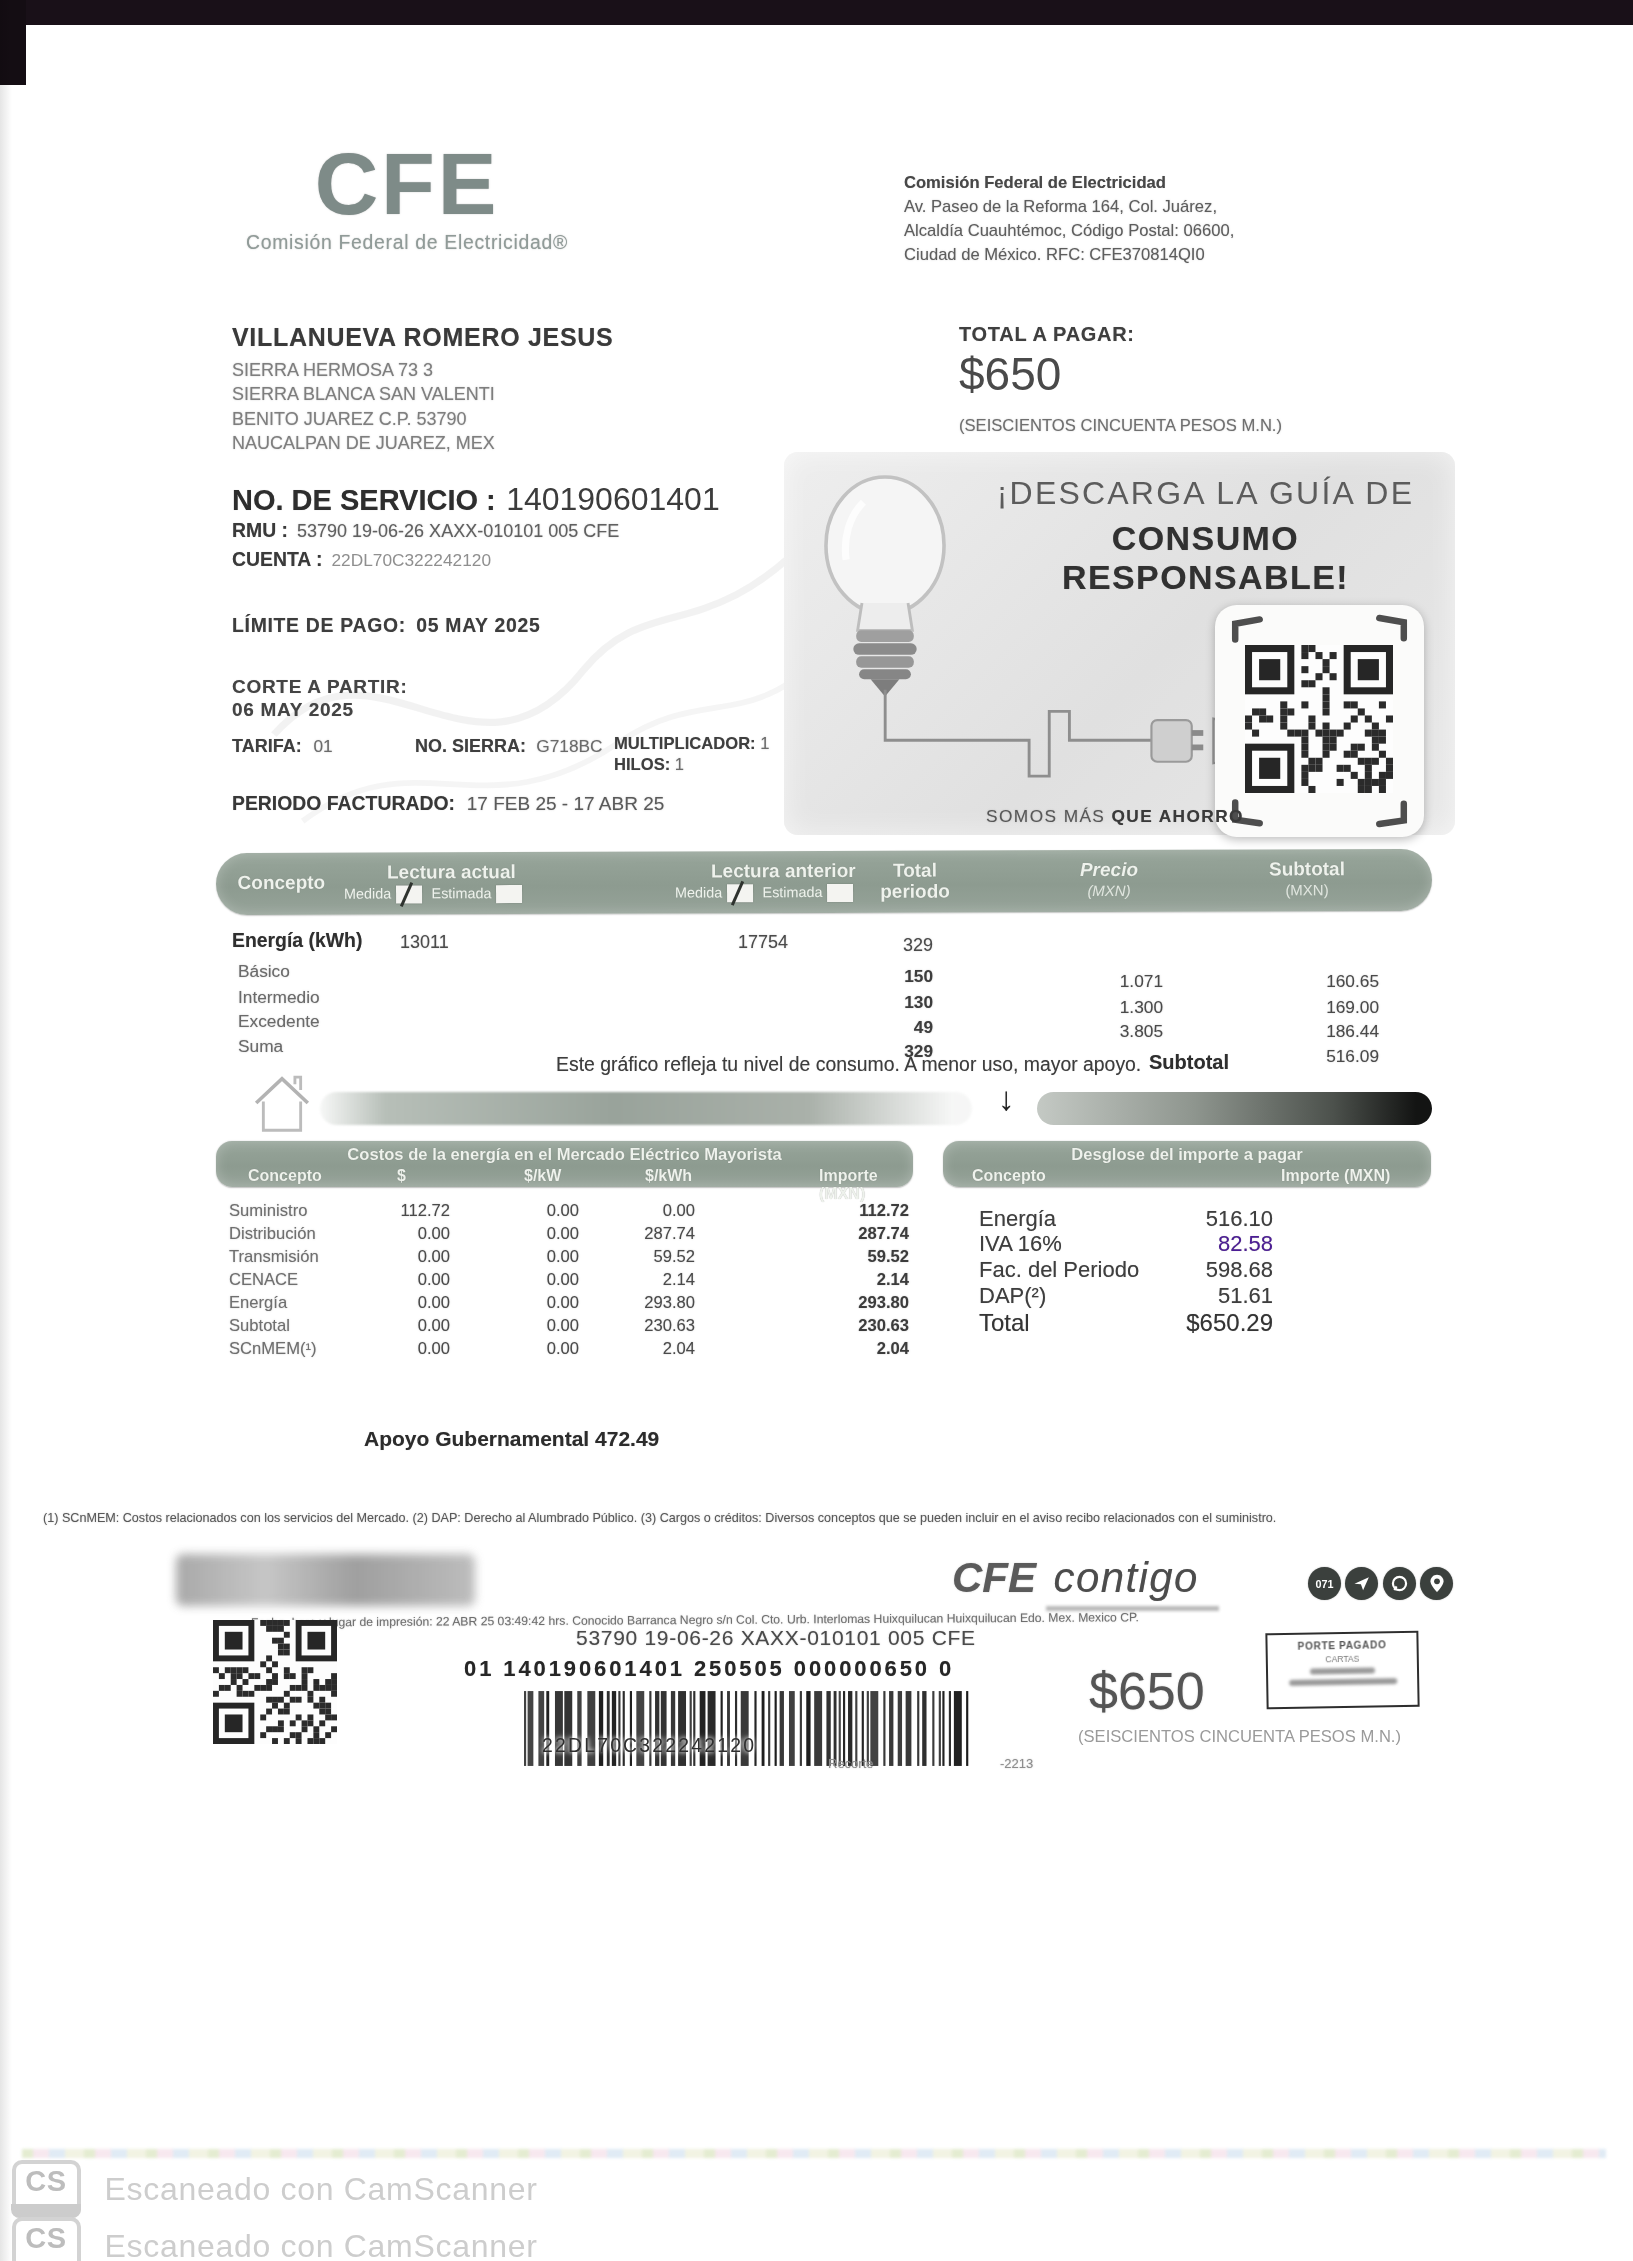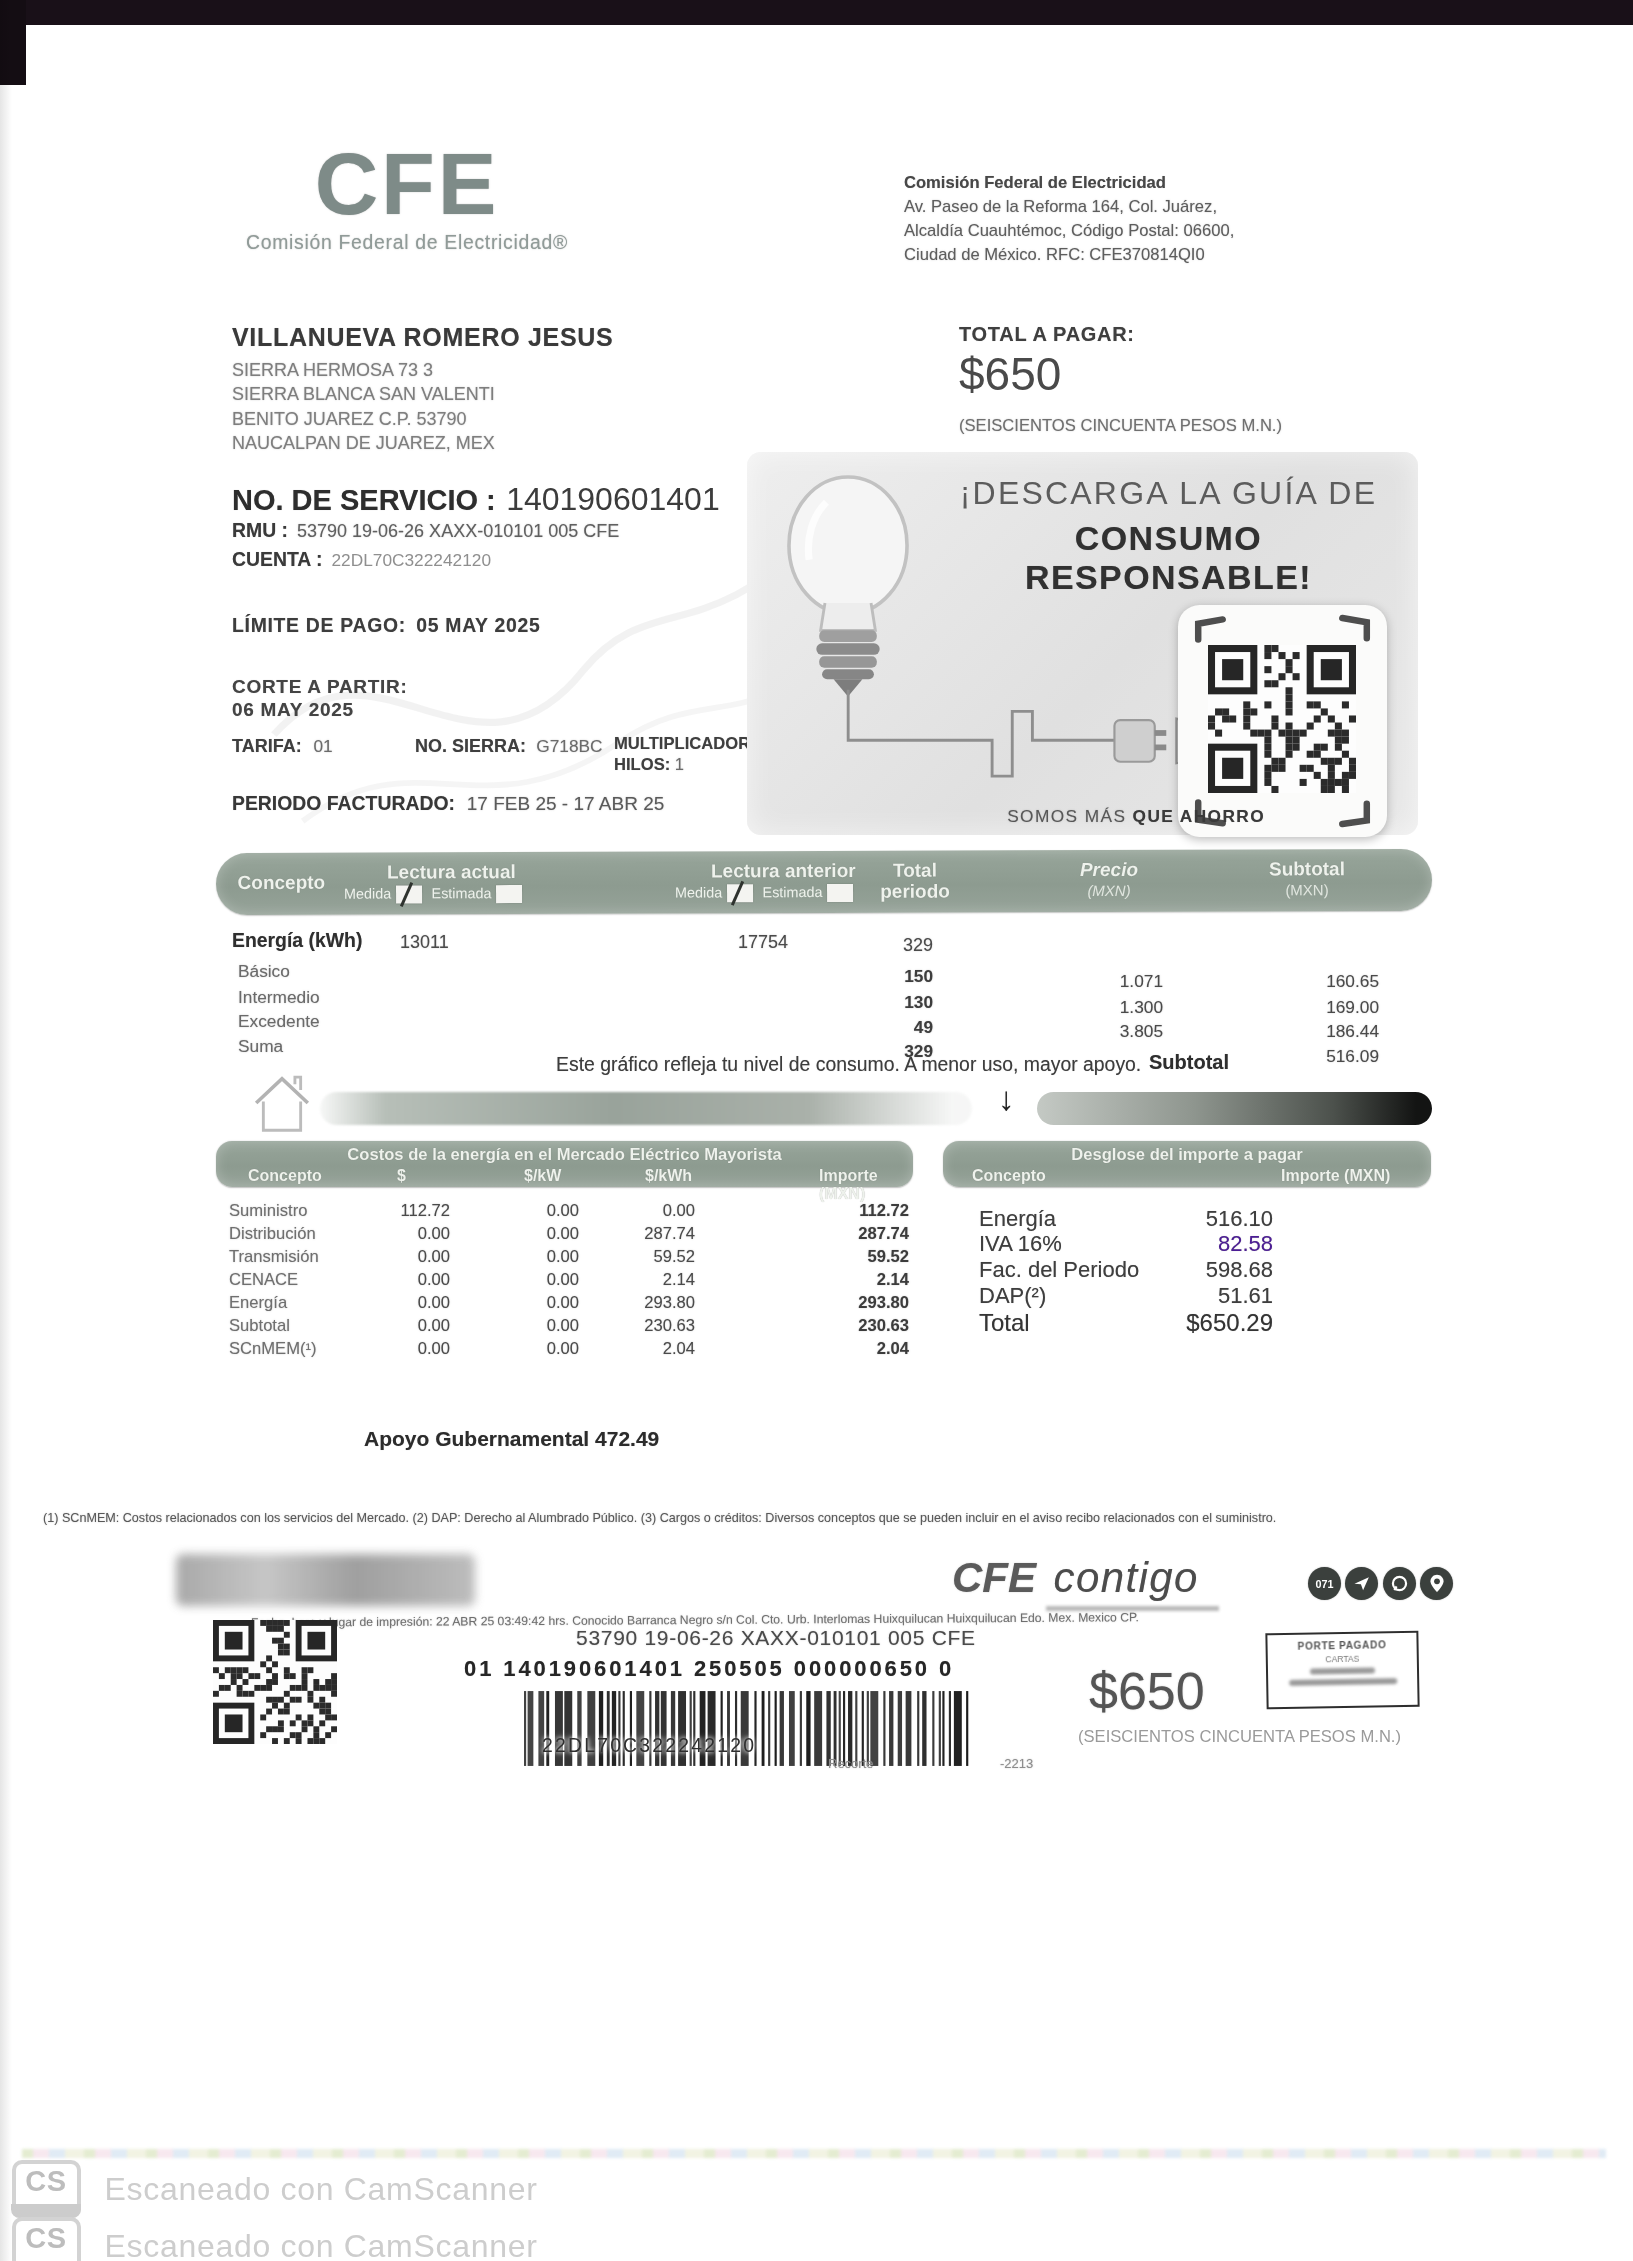--- a/index.html
+++ b/index.html
@@ -98,21 +98,21 @@
        <span class="faded" style="font-weight:normal;color:#6b6b6b;">1</span></div>
   <div><span class="soft">HILOS:</span>
        <span class="faded" style="font-weight:normal;color:#6b6b6b;">1</span></div>
 </div>
 
 <div class="abs" style="left:232px;top:792px;">
   <span class="soft" style="font-size:19.4px;font-weight:bold;color:#383838;">PERIODO FACTURADO:</span>
   <span class="faded" style="font-size:19px;color:#5a5a5a;margin-left:8.6px;">17 FEB 25 - 17 ABR 25</span>
 </div>
 
-<div class="abs" style="left:747px;top:452px;width:671px;height:383px;background:linear-gradient(135deg,#eeeeee 0%,#e0e0e0 55%,#e8e8e8 100%);border-radius:14px;box-shadow:inset 0 0 29px rgba(255,255,255,.6);">
+<div class="abs" style="left:784px;top:452px;width:671px;height:383px;background:linear-gradient(135deg,#eeeeee 0%,#e0e0e0 55%,#e8e8e8 100%);border-radius:14px;box-shadow:inset 0 0 29px rgba(255,255,255,.6);">
   <svg class="abs" style="left:-7.2px;top:7.2px;" width="216" height="288" viewBox="0 0 300 400">
     <ellipse cx="150" cy="120" rx="82" ry="95" fill="#f5f5f5" stroke="#c2c2c2" stroke-width="5"></ellipse>
     <path d="M118,200 L112,238 L188,238 L182,200" fill="#ededed" stroke="#bdbdbd" stroke-width="4"></path>
     <rect x="110" y="238" width="80" height="16" rx="7" fill="#9f9f9f"></rect>
     <rect x="106" y="256" width="88" height="16" rx="8" fill="#8b8b8b"></rect>
     <rect x="110" y="274" width="80" height="16" rx="7" fill="#979797"></rect>
     <rect x="114" y="292" width="72" height="14" rx="7" fill="#868686"></rect>
     <path d="M130,306 L150,330 L170,306" fill="#7d7d7d"></path>
     <path d="M120,60 C100,80 92,110 96,140" stroke="#ffffff" stroke-width="10" fill="none" opacity=".8"></path>
   </svg>
@@ -235,21 +235,21 @@
         <rect x="10" y="10" width="50" height="50" fill="#fdfdfd"></rect>
         <rect x="20" y="20" width="30" height="30" fill="#262626"></rect>
         <rect x="140" y="0" width="70" height="70" fill="#262626"></rect>
         <rect x="150" y="10" width="50" height="50" fill="#fdfdfd"></rect>
         <rect x="160" y="20" width="30" height="30" fill="#262626"></rect>
         <rect x="0" y="140" width="70" height="70" fill="#262626"></rect>
         <rect x="10" y="150" width="50" height="50" fill="#fdfdfd"></rect>
         <rect x="20" y="160" width="30" height="30" fill="#262626"></rect>
       </svg>
   </div>
-  <div class="abs" style="left:144px;top:354px;width:374px;text-align:right;font-size:17.3px;color:#575757;letter-spacing:1.4px;">
+  <div class="abs" style="left:144px;top:354px;width:374px;text-align:center;font-size:17.3px;color:#575757;letter-spacing:1.4px;">
     <span class="faded">SOMOS MÁS </span><span class="soft" style="font-weight:bold;color:#3a3a3a;">QUE AHORRO</span>
   </div>
 </div>
 
 <div class="abs bar-header" style="left:216px;top:851px;width:1216px;height:62px;border-radius:32px;transform:rotate(-.2deg);">
   <span class="abs soft" style="left:21.6px;top:19px;font-size:19px;font-weight:bold;">Concepto</span>
   <span class="abs soft" style="left:171px;top:8.6px;font-size:19px;font-weight:bold;">Lectura actual</span>
   <div class="abs" style="left:128px;top:33px;font-size:14.4px;">
     <span>Medida</span><span class="chk checked"></span><span>Estimada</span><span class="chk"></span>
   </div>

